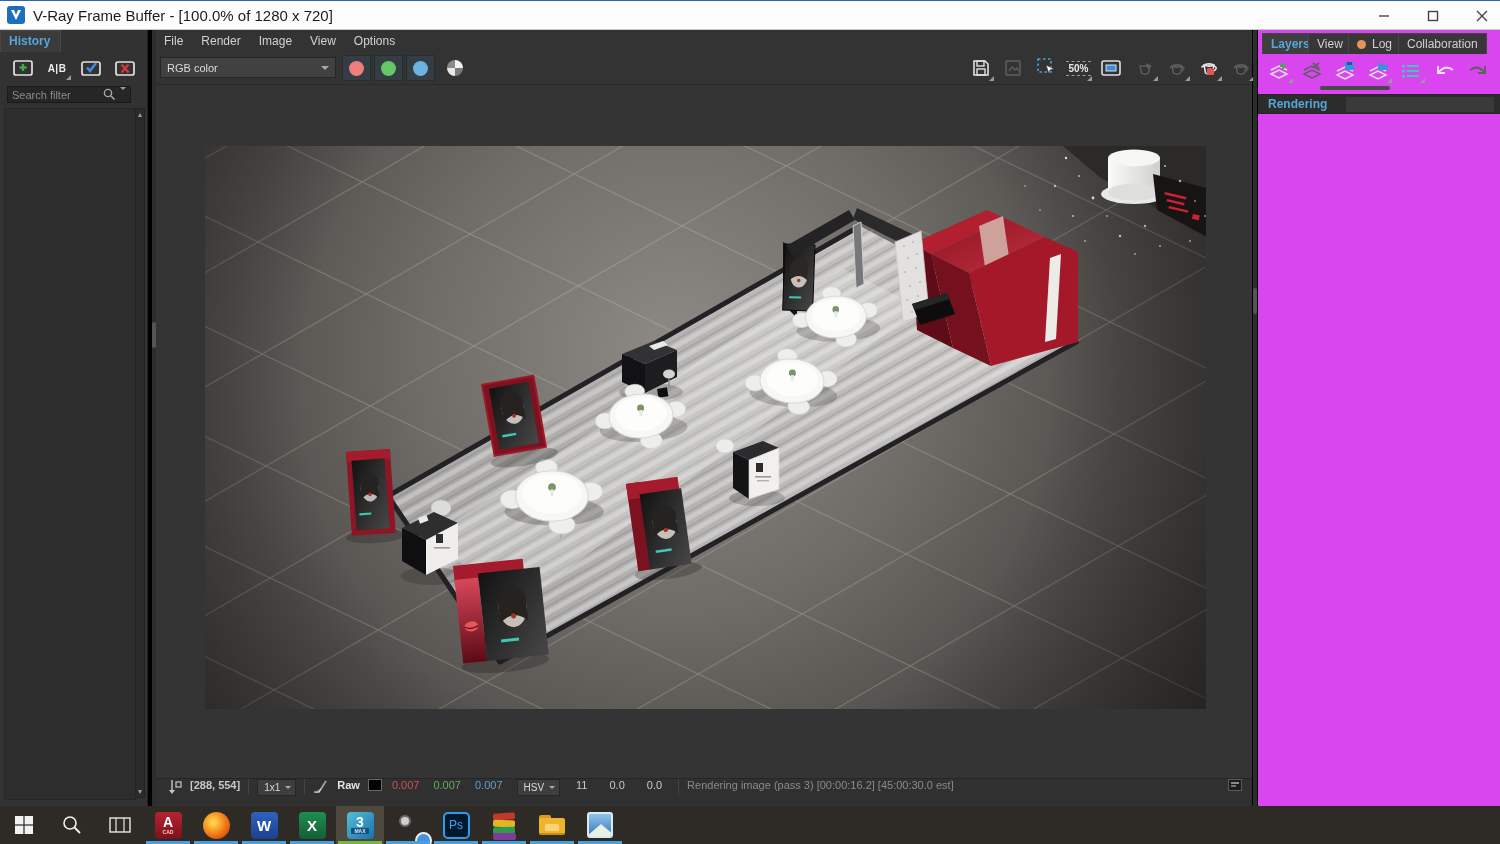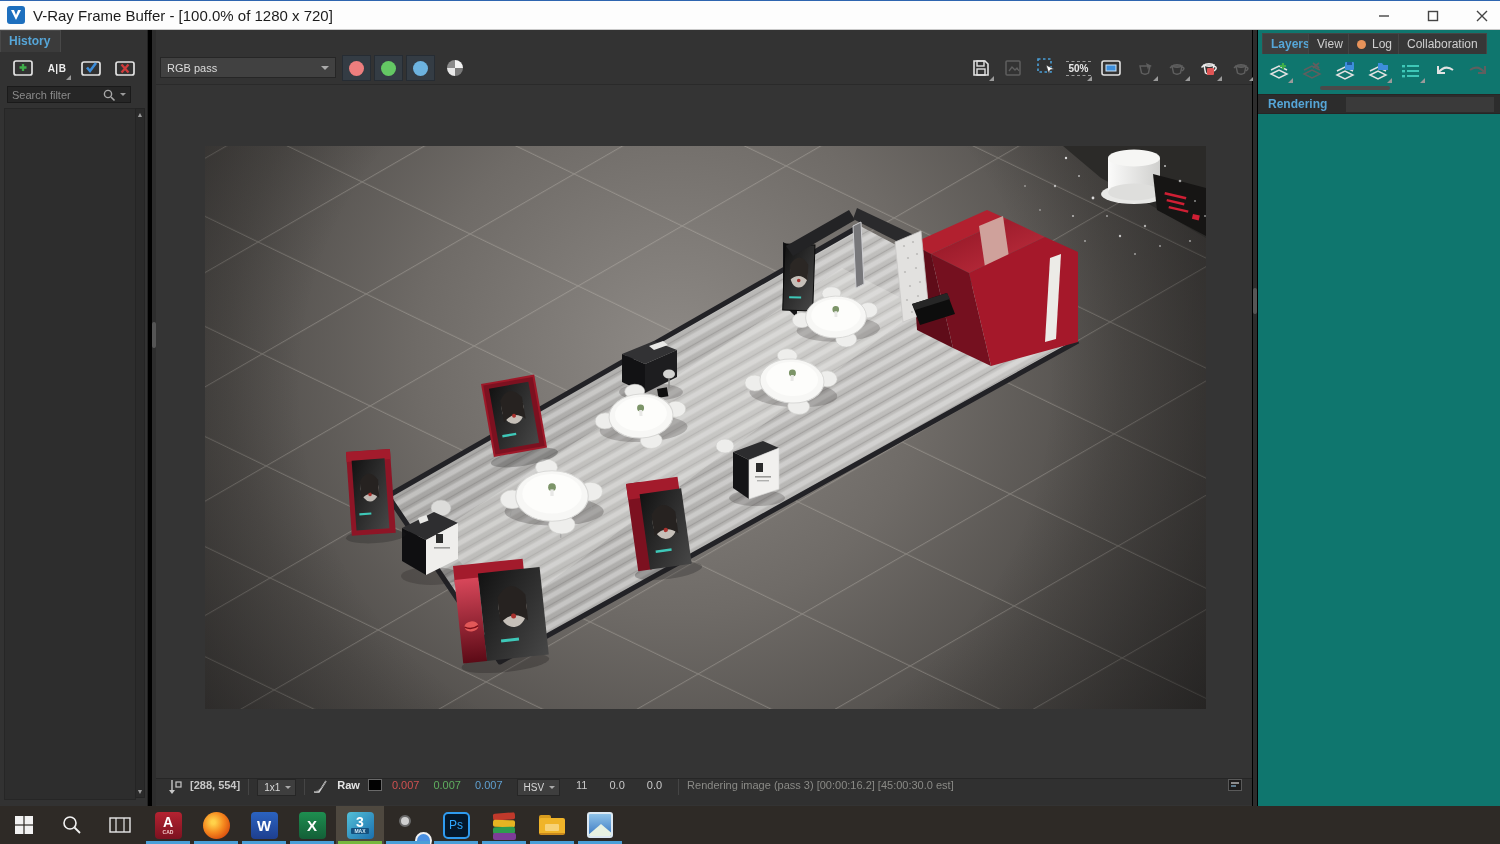--- a/index.html
+++ b/index.html
@@ -23,21 +23,21 @@
   #history-panel { position:absolute; left:0; top:30px; width:148px; height:776px;
     background:#323232; border-right:1px solid #222; }
   .panel-tab { display:inline-block; background:#3b3b3b; color:#56a6d8; font-size:12px;
     font-weight:bold; padding:3px 10px 4px 8px; border:1px solid #484848; border-bottom:none; }
   .hist-btn { position:absolute; top:25px; width:30px; height:26px; display:flex;
     align-items:center; justify-content:center; }
   .hist-btn .ab { font-size:10px; font-weight:bold; color:#ececec; letter-spacing:0.5px; }
   .corner::after { content:""; position:absolute; right:1px; bottom:1px; width:0; height:0;
     border-style:solid; border-width:0 0 5px 5px; border-color:transparent transparent #9a9a9a transparent; }
   #hist-search { position:absolute; left:7px; top:56px; width:124px; height:17px;
-    background:#262626; border:1px solid #1a1a1a; display:flex; align-items:center; }
+    background:#262626; border:1px solid #1a1a1a; display:flex; }
   #hist-search input { flex:1; min-width:0; background:transparent; border:none; outline:none;
     color:#cfcfcf; font-size:11px; padding:0 2px 0 4px; font-family:"Liberation Sans",sans-serif; }
   #hist-search input::placeholder { color:#8b8b8b; }
   .vscroll { position:absolute; right:2px; top:78px; width:10px; height:690px;
     background:#2a2a2a; border:1px solid #242424; }
   .vscroll .arrow { position:absolute; left:0; width:8px; height:11px; color:#9a9a9a;
     font-size:7px; text-align:center; line-height:11px; }
 
   #main { position:absolute; left:156px; top:30px; width:1096px; height:776px; background:#333; }
   #menubar { position:absolute; left:0; top:0; width:100%; height:22px; background:#333;
@@ -69,21 +69,21 @@
   .combo-sm .caret { width:0; height:0; border-left:3px solid transparent; border-right:3px solid transparent;
     border-top:3px solid #aaa; margin-left:5px; }
   .swatch { width:14px; height:12px; background:#020202; border:1px solid #6a6a6a; }
   .val-r { color:#cf5050; } .val-g { color:#5fae5f; } .val-b { color:#5f9fd0; }
   #render-status { color:#8a8a86; }
 
   .splitter { position:absolute; top:30px; width:4px; height:776px; background:#2d2d2d; }
   .splitter .grip { position:absolute; left:0; width:4px; height:26px; background:#555;
     border-radius:2px; }
 
-  #right-panel { position:absolute; left:1258px; top:30px; width:242px; height:776px; background:#0f766e; }
+  #right-panel { position:absolute; left:1258px; top:30px; width:242px; height:776px; background:#d946ef; }
   .rp-tab { position:absolute; top:3px; height:21px; display:flex; align-items:center;
     font-size:12px; color:#cfcfcf; padding:0 8px; background:#373737; border:1px solid #454545; border-bottom:none; }
   .rp-tab.active { color:#56a6d8; font-weight:bold; background:#3e3e3e; }
   .log-dot { width:9px; height:9px; border-radius:50%; background:#e8935a; margin-right:6px; }
   .rp-ico { position:absolute; top:28px; width:30px; height:26px; display:flex;
     align-items:center; justify-content:center; }
   #properties-hdr { position:absolute; left:0; top:64px; width:242px; height:20px;
     background:#2c2c2c; border-top:1px solid #262626; border-bottom:1px solid #262626; }
   #properties-hdr .lbl { position:absolute; left:10px; top:2px; color:#56a6d8; font-size:12px; font-weight:bold; }
   #properties-hdr .field { position:absolute; left:88px; top:2px; width:148px; height:15px; background:#3a3a3a; }
@@ -197,24 +197,31 @@
       <span class="arrow" style="bottom:0;">▼</span>
     </div>
   </div>
 
   <div class="splitter" style="left:152px;">
     <div class="grip" style="top:292px;"></div>
   </div>
 
   <div id="main">
 
+    <div id="menubar">
+      <span>File</span>
+      <span>Render</span>
+      <span>Image</span>
+      <span>View</span>
+      <span>Options</span>
+    </div>
 
     <div id="toolbar">
       <div id="channel-combo">
-        <span>RGB pass</span>
+        <span>RGB color</span>
         <span class="caret"></span>
       </div>
       <div class="chan-btn" style="left:186px;">
         <span class="chan-dot" style="background:#ee7e7e;"></span>
         </div>
       <div class="chan-btn" style="left:218px;">
         <span class="chan-dot" style="background:#64c864;"></span>
         </div>
       <div class="chan-btn" style="left:250px;">
         <span class="chan-dot" style="background:#6db3e0;"></span>

